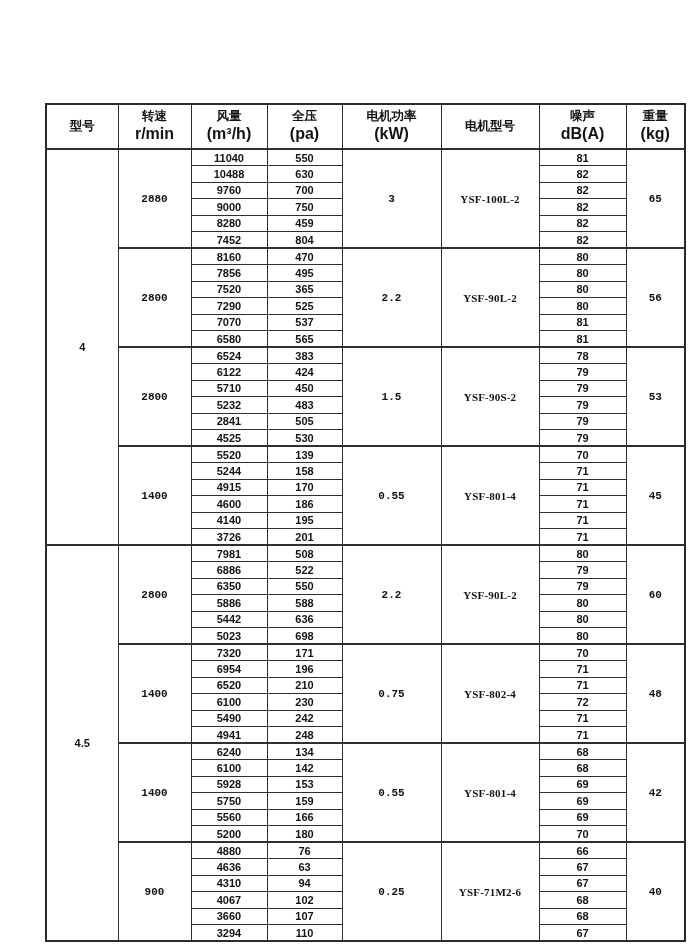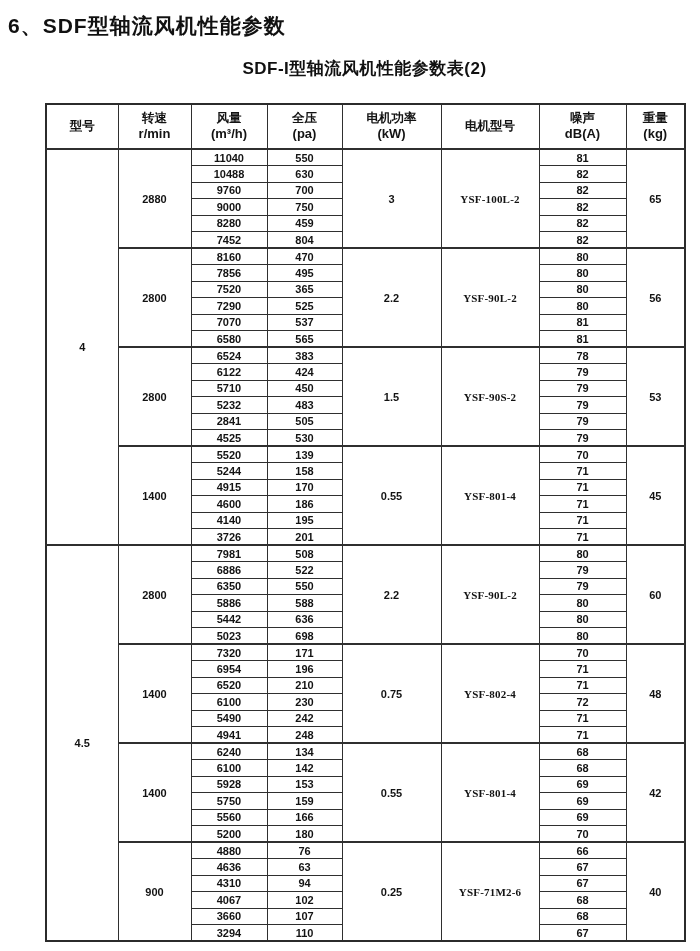--- a/index.html
+++ b/index.html
@@ -58,39 +58,37 @@
     overflow: hidden;
     white-space: nowrap;
   }
   table.perf thead tr { height: 45px; padding-left: 12px; }
   table.perf th {
     font-size: 12.5px;
     line-height: 1.25;
     color: #131313;
   }
   table.perf th .unit {
-    font-size: 13px;
+    font-size: 16px;
     font-weight: bold;
   }
   table.perf tbody tr { height: 16.5px; }
   table.perf tbody td {
     font-size: 11px;
     color: #131313;
   }
   td.model-cell { font-size: 12px; }
-  td.speed-cell, td.power-cell, td.weight-cell { font-size: 11.5px; }
+  td.speed-cell, td.power-cell, td.weight-cell { font-size: 11.5px; font-family: Liberation Mono, monospace; }
   td.motor-cell { font-size: 11.5px; letter-spacing: 0.2px; font-family: Liberation Serif, serif; }
   tr.block-start td { border-top-width: 2px; margin-top: 38px; }
 </style>
 </head>
 <body>
 
 <div class="page">
-  <h1 class="page-title">6、SDF型轴流风机性能参数</h1>
-  <h2 class="table-title">SDF-I型轴流风机性能参数表(2)</h2>
 
   <table class="perf">
     <colgroup id="perf-colgroup">
         <col style="width: 72px;">
         <col style="width: 73px;">
         <col style="width: 76px;">
         <col style="width: 75px;">
         <col style="width: 99px;">
         <col style="width: 98px;">
         <col style="width: 87px;">

